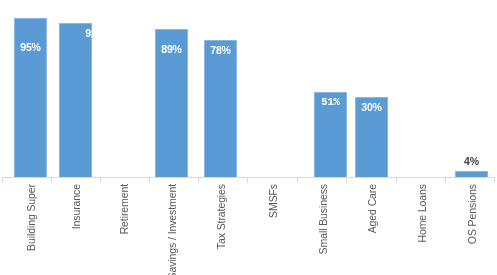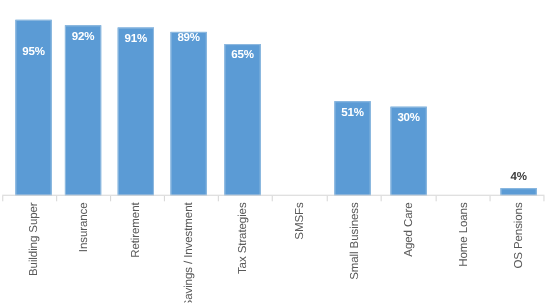--- a/index.html
+++ b/index.html
@@ -117,40 +117,36 @@
 
   <div id="plot-area">
 
     <div class="bar-slot" style="left:14px;">
       <div class="bar" style="height: 159.6px; background: rgb(91, 155, 213); border-color: rgb(140, 184, 223);"></div>
       <div class="bar-value inside" style="top: 6px; color: rgb(255, 255, 255); margin-top: 36px;">95%</div>
     </div>
 
     <div class="bar-slot" style="left:59px;">
       <div class="bar" style="height: 154.6px; background: rgb(91, 155, 213); border-color: rgb(140, 184, 223);"></div>
-      <div class="bar-value inside" style="top: 28.44px; color: rgb(255, 255, 255);">92%</div>
-    </div>
-
-    <div class="bar-slot" style="left:107px;">
-      <div class="bar" style="height: 152.9px; background: rgb(91, 155, 213); border-color: rgb(140, 184, 223);"></div>
-      <div class="bar-value inside" style="top: 30.12px; color: rgb(255, 255, 255);">91%</div>
-    </div>
+      <div class="bar-value inside" style="top: 28.44px; color: rgb(255, 255, 255); padding-left: 20px;">92%</div>
+    </div>
+
 
     <div class="bar-slot" style="left:155px;">
       <div class="bar" style="height: 149.5px; background: rgb(91, 155, 213); border-color: rgb(140, 184, 223);"></div>
-      <div class="bar-value inside" style="top: 29px; color: rgb(255, 255, 255);">89%</div>
+      <div class="bar-value inside" style="top: 44px; color: rgb(255, 255, 255);">89%</div>
     </div>
 
     <div class="bar-slot" style="left:204px;">
       <div class="bar" style="height: 137.8px; background: rgb(91, 155, 213); border-color: rgb(140, 184, 223);"></div>
-      <div class="bar-value inside" style="top: 45.24px; color: rgb(255, 255, 255);">65%</div>
-    </div>
-
-
-    <div class="bar-slot" style="left:304px;">
+      <div class="bar-value inside" style="top: 45.24px; color: rgb(255, 255, 255);">78%</div>
+    </div>
+
+
+    <div class="bar-slot" style="left:314px;font-family:Liberation Mono, monospace;">
       <div class="bar" style="height: 85.7px; background: rgb(91, 155, 213); border-color: rgb(140, 184, 223);"></div>
       <div class="bar-value inside" style="top: 97.32px; color: rgb(255, 255, 255);">51%</div>
     </div>
 
     <div class="bar-slot" style="left:355px;">
       <div class="bar" style="height: 80.6px; background: rgb(91, 155, 213); border-color: rgb(140, 184, 223);"></div>
       <div class="bar-value inside" style="top: 102.36px; color: rgb(255, 255, 255);">30%</div>
     </div>
 
 

